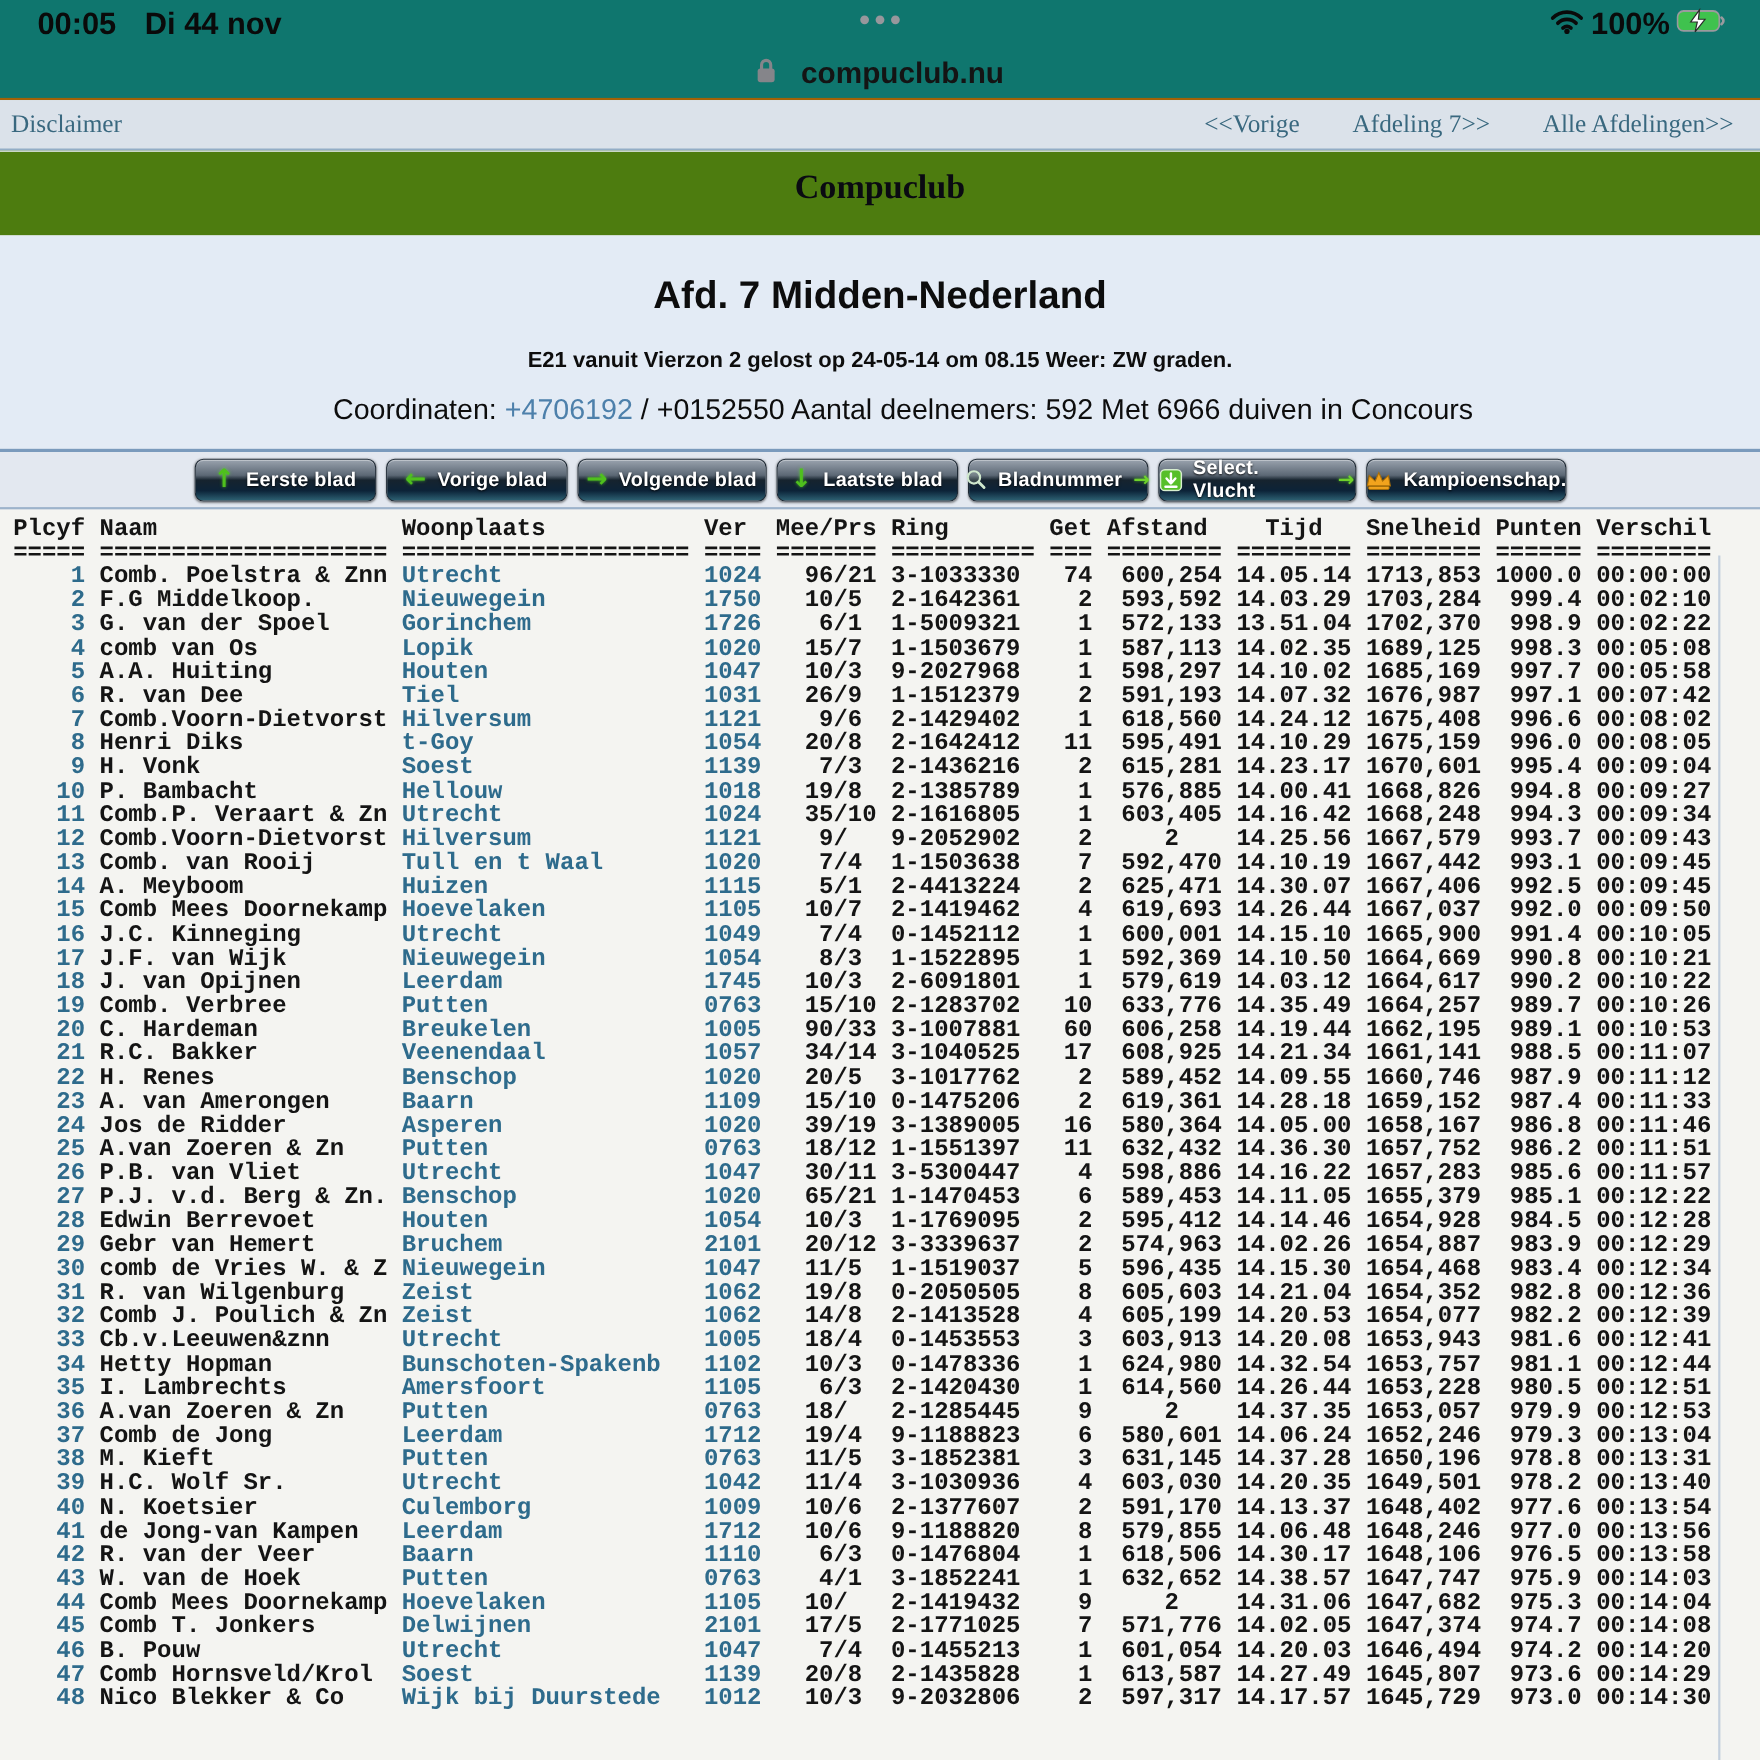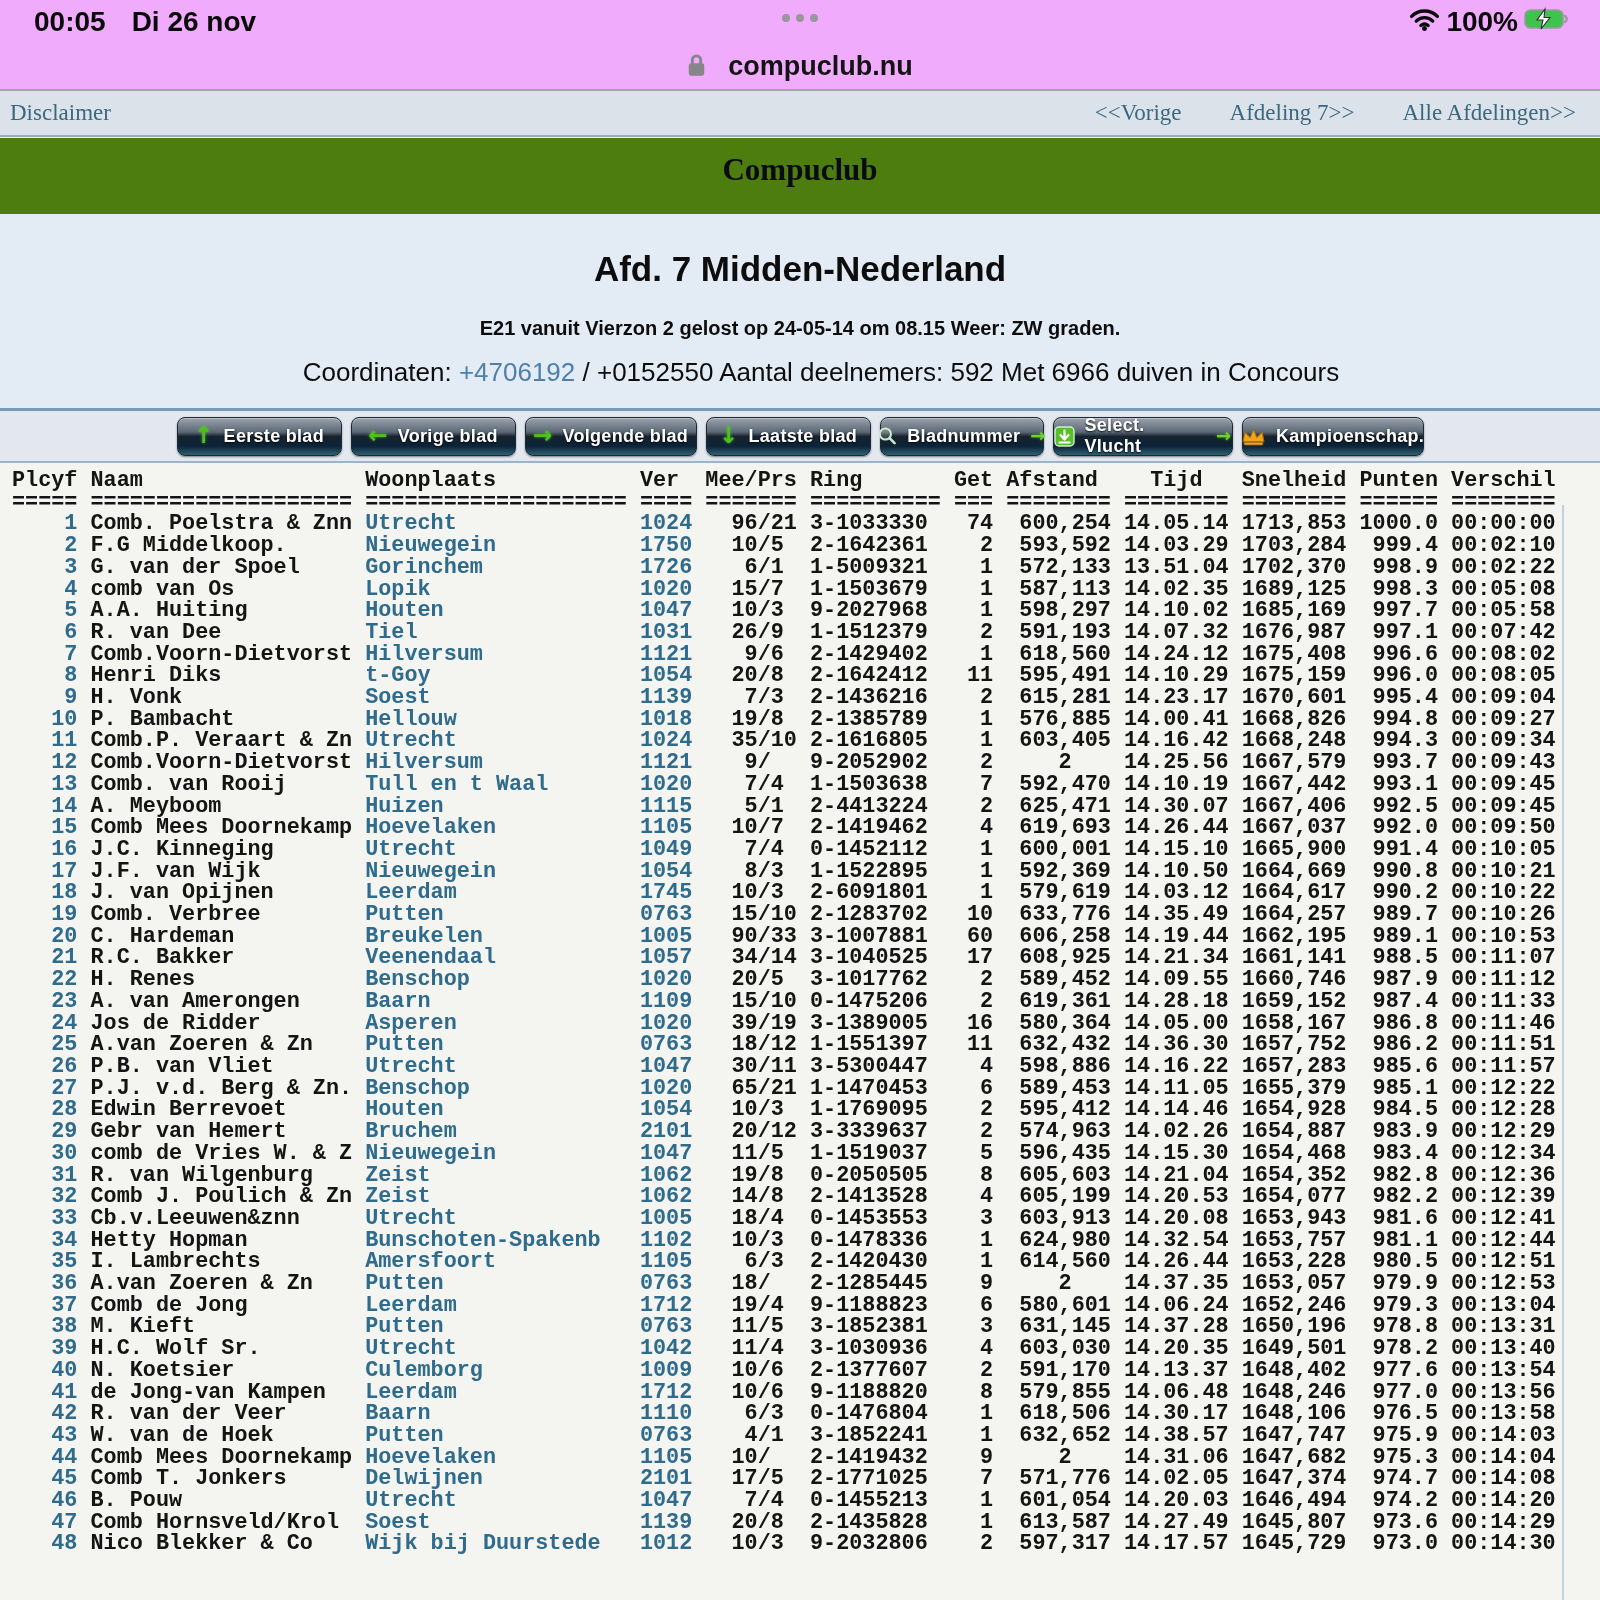--- a/index.html
+++ b/index.html
@@ -1,27 +1,27 @@
 <!DOCTYPE html>
 <html><head>
 <meta charset="utf-8">
 <style>
   html,body{margin:0;padding:0;}
   body{
     width:1600px;height:1600px;overflow:hidden;background:#f4f4f1;
     font-family:"Liberation Sans",sans-serif;position:relative;
   }
   
-  .chrome{background:#f0abfc;}
+  .chrome{background:#0f766e;}
   .statusbar{height:44px;display:flex;align-items:center;position:relative;}
   .sb-left{display:flex;gap:26px;padding-left:34px;font-weight:bold;font-size:28px;color:#0a0a0a;}
   .sb-dots{position:absolute;left:50%;top:14px;transform:translateX(-50%);display:flex;gap:6px;}
   .sb-dots i{width:8px;height:8px;border-radius:50%;background:#97979c;display:block;}
   .sb-right{margin-left:auto;display:flex;align-items:center;gap:6px;padding-right:30px;font-weight:bold;font-size:28px;color:#0a0a0a;}
-  .urlbar{height:45px;display:flex;align-items:center;justify-content:center;gap:22px;border-bottom:2px solid #a3a3a3;}
+  .urlbar{height:45px;display:flex;align-items:center;justify-content:center;gap:22px;border-bottom:2px solid #a16207;}
   .urlbar .url{font-size:27px;font-weight:bold;color:#141414;}
   
   .navbar{
     height:44px;background:#dbe2ea;display:flex;align-items:center;
     font-family:"Liberation Serif",serif;font-size:23px;color:#39687f;
     border-bottom:2px solid #93adc6;
     gap:14px;
   }
   .nav-left{padding-left:10px;}
   .nav-right{margin-left:auto;display:flex;gap:48px;padding-right:24px;}
@@ -67,21 +67,21 @@
   .results .c-b{color:#2e6b8c;}
   .right-rule{position:absolute;top:505px;bottom:0;left:1562px;width:2px;background:#c3cfdd;}
 </style>
 </head>
 <body>
 
 <div class="chrome">
   <div class="statusbar">
     <div class="sb-left">
       <span>00:05</span>
-      <span>Di 26 nov</span>
+      <span>Di 44 nov</span>
     </div>
     <div class="sb-dots">
         <i></i>
         <i></i>
         <i></i>
       </div>
     <div class="sb-right">
       <span>
         <svg width="31" height="24" viewBox="0 0 24 18">
           <path d="M2 7 A14 14 0 0 1 22 7" fill="none" stroke="#0a0a0a" stroke-width="2.6" stroke-linecap="round"></path>

